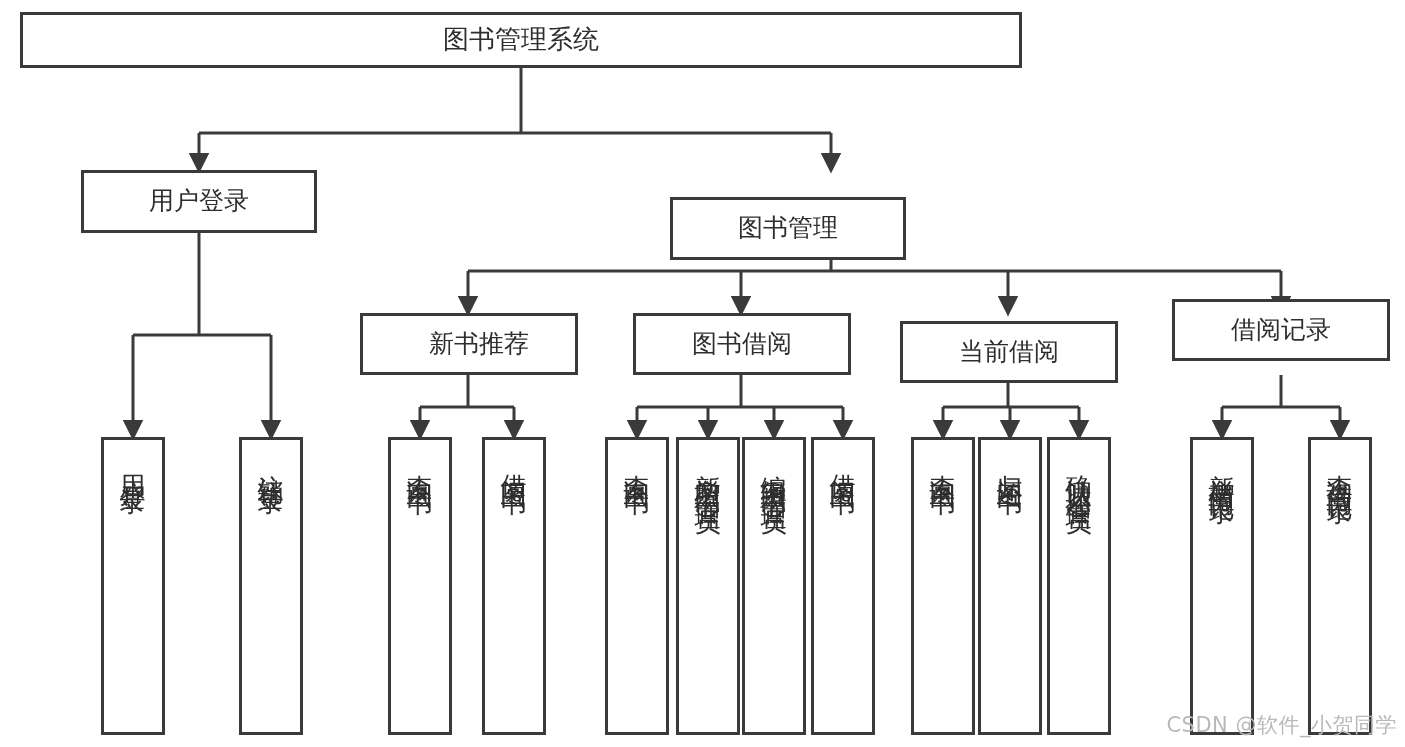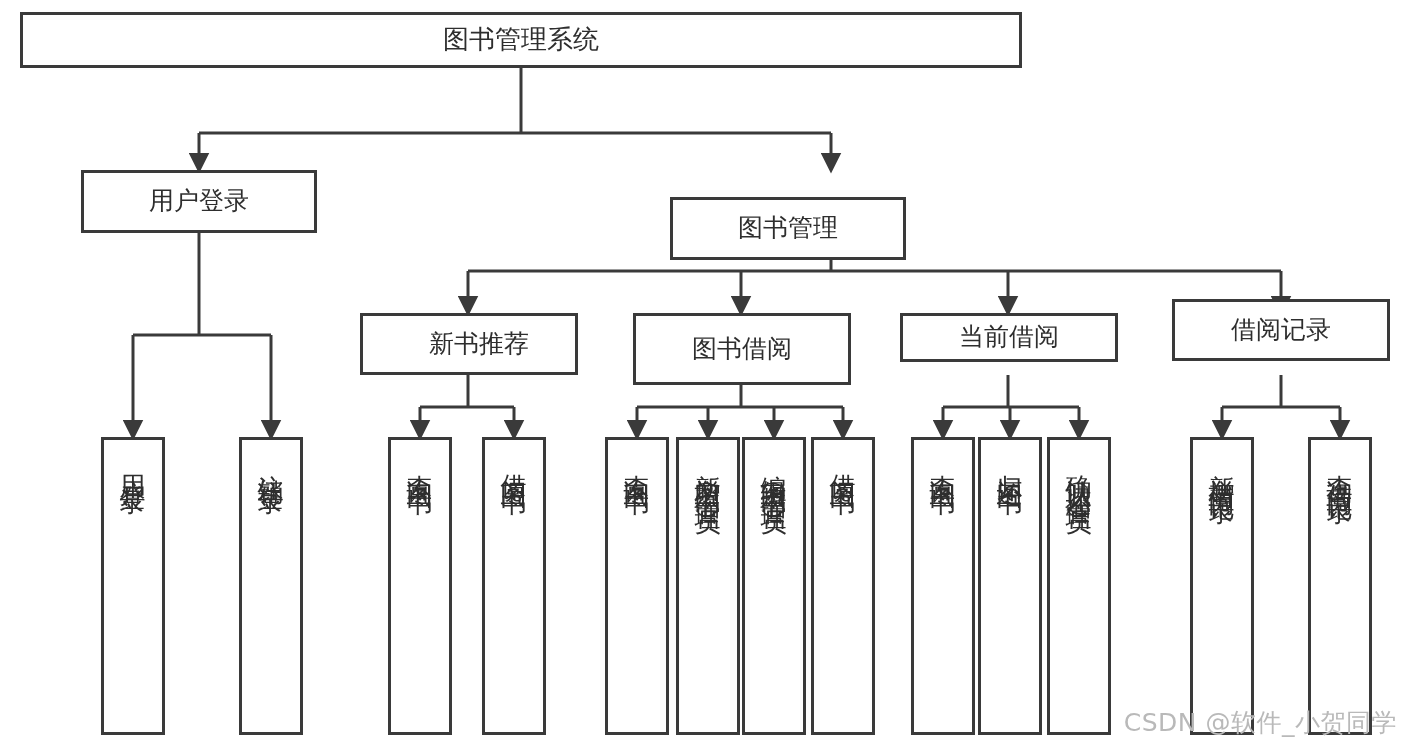--- a/index.html
+++ b/index.html
@@ -57,21 +57,21 @@
     text-orientation: upright;
     font-size: 26px;
     letter-spacing: 5px;
     line-height: 1;
     white-space: nowrap;
   }
   .watermark {
     position: absolute;
     right: 8px;
     bottom: 8px;
-    font-size: 25px;
+    font-size: 21px;
     color: #b9b9b9;
     letter-spacing: 0.5px;
     z-index: 6;
     white-space: nowrap;
   }
 </style>
 </head>
 <body>
 
 <div id="canvas">
@@ -133,24 +133,24 @@
   <div class="node horiz" style="left:81px; top:170px; width:236px; height:63px;">
     <span class="node-label">用户登录</span>
   </div>
   <div class="node horiz" style="left:670px; top:170px; width:236px; height:63px;margin-top:27px;">
     <span class="node-label">图书管理</span>
   </div>
 
   <div class="node horiz" style="left:360px; top:313px; width:218px; height:62px;padding-left:20px;">
     <span class="node-label">新书推荐</span>
   </div>
-  <div class="node horiz" style="left:633px; top:313px; width:218px; height:72px;">
+  <div class="node horiz" style="left:633px; top:313px; width:218px; height:62px;">
     <span class="node-label">图书借阅</span>
   </div>
-  <div class="node horiz" style="left:900px; top:313px; width:218px; height:49px;">
+  <div class="node horiz" style="left:900px; top:321px; width:218px; height:62px;">
     <span class="node-label">当前借阅</span>
   </div>
   <div class="node horiz" style="left:1172px; top:299px; width:218px; height:62px;">
     <span class="node-label">借阅记录</span>
   </div>
 
   <div class="node leaf" style="left:101px; top:437px; width:64px; height:298px;">
     <span class="node-label">用户登录</span>
   </div>
   <div class="node leaf" style="left:239px; top:437px; width:64px; height:298px;">

